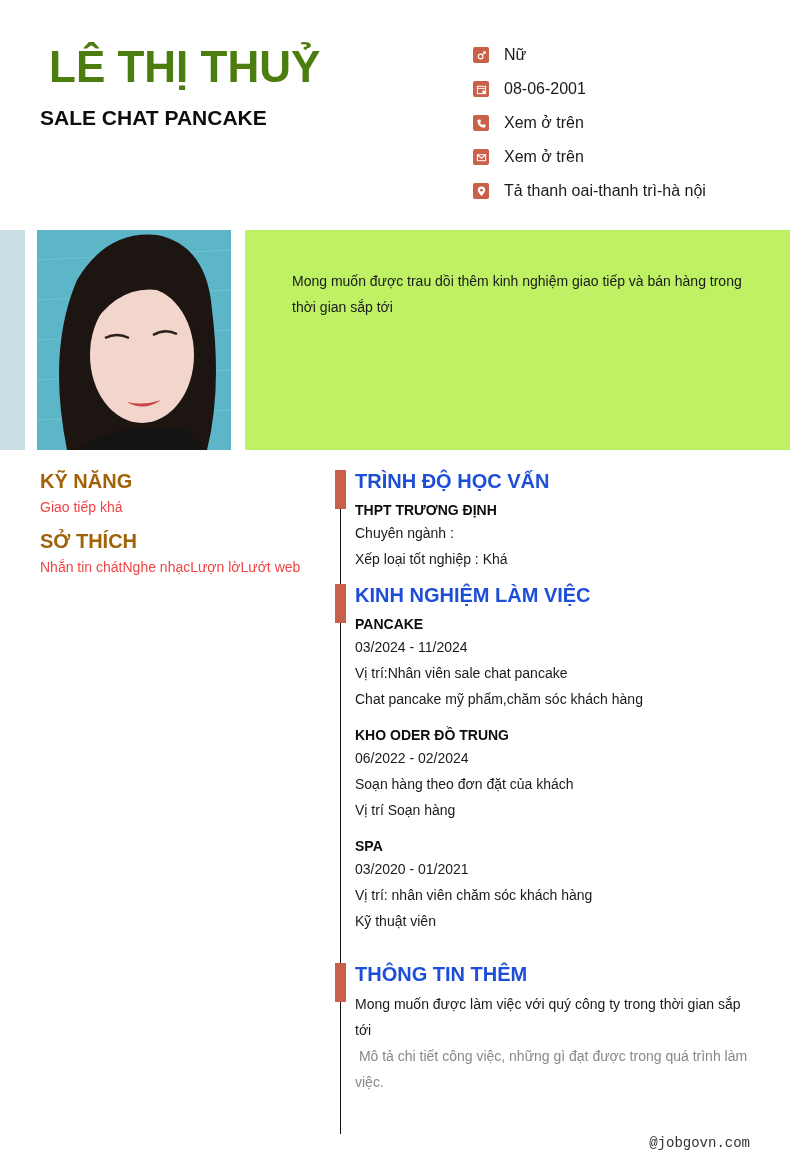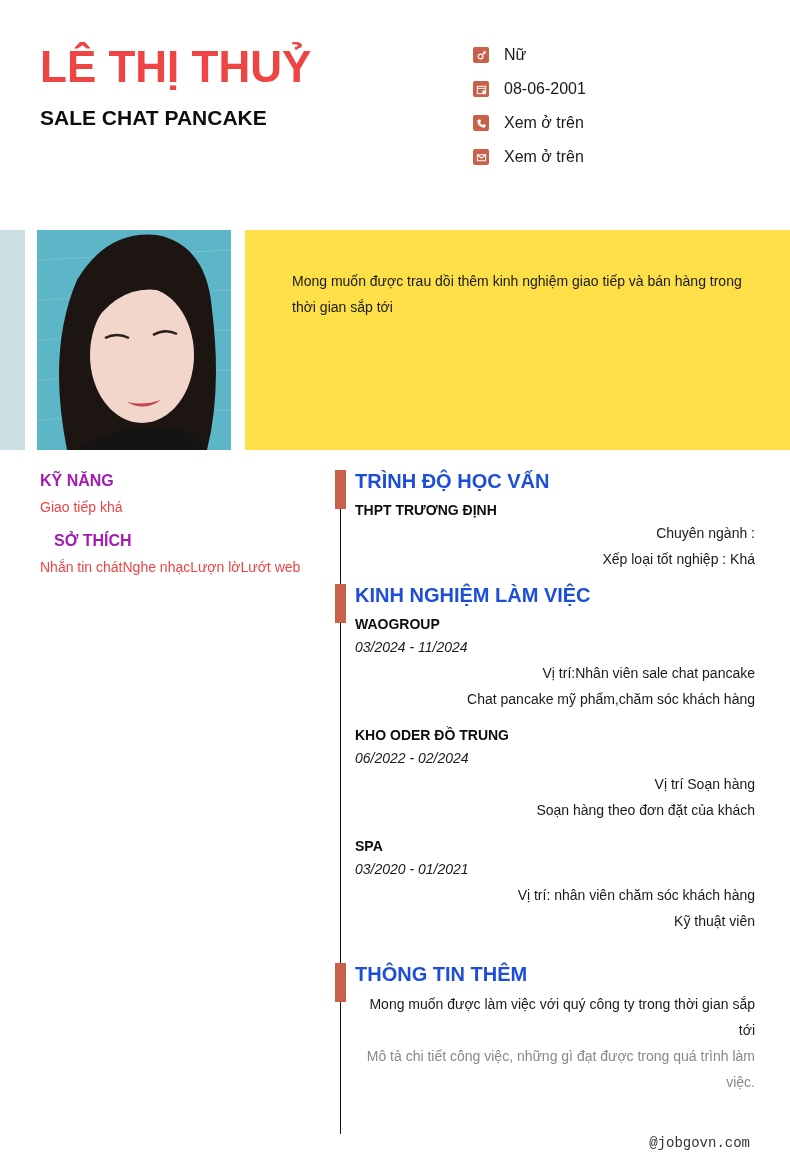--- a/index.html
+++ b/index.html
@@ -1,44 +1,44 @@
 <!DOCTYPE html>
 <html><head>
   <meta charset="utf-8">
   <style>
     * { box-sizing: border-box; margin: 0; padding: 0; }
     html, body { width: 790px; height: 1164px; background: #ffffff; overflow: hidden; }
     body { position: relative; font-family: "Liberation Sans", sans-serif; color: #111; }
 
-    .name { position: absolute; left: 40px; top: 40px; font-size: 44px; font-weight: bold; letter-spacing: 0px; color: #ef4444; line-height: 54px; }
+    .name { position: absolute; left: 49px; top: 40px; font-size: 44px; font-weight: bold; letter-spacing: 0px; color: #4d7c0f; line-height: 54px; }
     .title { position: absolute; left: 40px; top: 104px; font-size: 21px; font-weight: bold; color: #0d0d0d; line-height: 28px; }
 
     .contact { position: absolute; left: 473px; top: 38px; }
     .contact-row { display: flex; align-items: center; height: 34px; }
     .contact-icon { width: 16px; height: 16px; background: #c9604a; border-radius: 2px; display: flex; align-items: center; justify-content: center; margin-right: 15px; }
     .contact-icon svg { width: 11px; height: 11px; }
     .contact-text { font-size: 16px; color: #1a1a1a; }
 
     .band-left { position: absolute; left: 0; top: 230px; width: 25px; height: 220px; background: #cadfe3; }
     .photo { position: absolute; left: 37px; top: 230px; width: 194px; height: 220px; overflow: hidden; background: #5fb8c9; }
-    .band-right { position: absolute; left: 245px; top: 230px; width: 545px; height: 220px; background: #fde047; }
+    .band-right { position: absolute; left: 245px; top: 230px; width: 545px; height: 220px; background: #bef264; }
     .objective { position: absolute; left: 47px; top: 38px; width: 470px; font-size: 14px; line-height: 26px; color: #1a1a1a; }
 
     .left-col { position: absolute; left: 40px; top: 468px; width: 280px; }
-    .sec-h-left { font-size: 16px; font-weight: bold; color: #a21caf; line-height: 26px; }
+    .sec-h-left { font-size: 20px; font-weight: bold; color: #a16207; line-height: 26px; }
     .left-text { font-size: 14px; color: #ef4444; line-height: 26px; margin-bottom: 10px; }
 
     .timeline-line { position: absolute; left: 340px; top: 470px; width: 1px; height: 664px; background: #111; }
     .right-col { position: absolute; left: 355px; top: 468px; width: 400px; }
     .sec { position: relative; }
     .sec-bar { position: absolute; left: -20px; top: 2px; width: 11px; height: 39px; background: #c9604a; }
     .sec-h { font-size: 20px; font-weight: bold; color: #1d4ed8; line-height: 26px; margin-bottom: 6px; }
     .org { font-size: 14px; font-weight: bold; color: #0d0d0d; line-height: 20px; }
-    .date { font-size: 14px; font-style: italic; color: #1a1a1a; line-height: 26px; }
-    .line { font-size: 14px; color: #1a1a1a; line-height: 26px; text-align: right; }
+    .date { font-size: 14px; color: #1a1a1a; line-height: 26px; }
+    .line { font-size: 14px; color: #1a1a1a; line-height: 26px; }
     .muted { color: #888; }
     .entry { margin-bottom: 13px; }
 
     .footer { position: absolute; right: 40px; top: 1135px; font-family: "Liberation Mono", monospace; font-size: 14px; color: #333; }
   </style>
 </head>
 <body>
 
 <div class="name">LÊ THỊ THUỶ</div>
 <div class="title">SALE CHAT PANCAKE</div>
@@ -73,20 +73,29 @@
   </div>
   <div class="contact-row">
     <span class="contact-icon">
       <svg viewBox="0 0 12 12">
           <rect x="1.5" y="3" width="9" height="6.5" fill="none" stroke="#fff" stroke-width="1.1"></rect>
           <path d="M1.5 3 L6 6.8 L10.5 3" fill="none" stroke="#fff" stroke-width="1.1"></path>
         </svg>
     </span>
     <span class="contact-text">Xem ở trên</span>
   </div>
+  <div class="contact-row">
+    <span class="contact-icon">
+      <svg viewBox="0 0 12 12">
+          <path d="M6 11 Q2 6.5 2 4.6 A4 4 0 0 1 10 4.6 Q10 6.5 6 11 Z" fill="#fff"></path>
+          <circle cx="6" cy="4.6" r="1.5" fill="#c9604a"></circle>
+        </svg>
+    </span>
+    <span class="contact-text">Tả thanh oai-thanh trì-hà nội</span>
+  </div>
 </div>
 
 <div class="band-left"></div>
 
 <div class="photo">
   <svg width="194" height="220" viewBox="0 0 194 220">
     <rect width="194" height="220" fill="#5cb6c8"></rect>
     <g stroke="#7ccad8" stroke-width="1" opacity="0.6">
       <line x1="0" y1="30" x2="194" y2="20"></line>
         <line x1="0" y1="70" x2="194" y2="60"></line>
@@ -104,49 +113,49 @@
   </svg>
 </div>
 
 <div class="band-right">
   <div class="objective">Mong muốn được trau dồi thêm kinh nghiệm giao tiếp và bán hàng trong thời gian sắp tới</div>
 </div>
 
 <div class="left-col">
   <div class="sec-h-left">KỸ NĂNG</div>
   <div class="left-text">Giao tiếp khá</div>
-  <div class="sec-h-left" style="margin-top:-2px;margin-left:14px;">SỞ THÍCH</div>
+  <div class="sec-h-left" style="margin-top:-2px;">SỞ THÍCH</div>
   <div class="left-text">Nhắn tin chátNghe nhạcLượn lờLướt web</div>
 </div>
 
 <div class="timeline-line"></div>
 
 <div class="right-col">
   <div class="sec" style="margin-bottom:10px;">
     <div class="sec-bar"></div>
     <div class="sec-h">TRÌNH ĐỘ HỌC VẤN</div>
     <div class="org">THPT TRƯƠNG ĐỊNH</div>
     <div class="line">Chuyên ngành :</div>
     <div class="line">Xếp loại tốt nghiệp : Khá</div>
   </div>
 
   <div class="sec">
     <div class="sec-bar"></div>
     <div class="sec-h">KINH NGHIỆM LÀM VIỆC</div>
     <div class="entry">
-      <div class="org">WAOGROUP</div>
+      <div class="org">PANCAKE</div>
       <div class="date">03/2024 - 11/2024</div>
       <div class="line">Vị trí:Nhân viên sale chat pancake</div>
       <div class="line">Chat pancake mỹ phẩm,chăm sóc khách hàng</div>
     </div>
     <div class="entry">
       <div class="org">KHO ODER ĐỒ TRUNG</div>
       <div class="date">06/2022 - 02/2024</div>
+      <div class="line">Soạn hàng theo đơn đặt của khách</div>
       <div class="line">Vị trí Soạn hàng</div>
-      <div class="line">Soạn hàng theo đơn đặt của khách</div>
     </div>
     <div class="entry" style="margin-bottom:8px;">
       <div class="org">SPA</div>
       <div class="date">03/2020 - 01/2021</div>
       <div class="line">Vị trí: nhân viên chăm sóc khách hàng</div>
       <div class="line">Kỹ thuật viên</div>
     </div>
   </div>
 
   <div class="sec">

